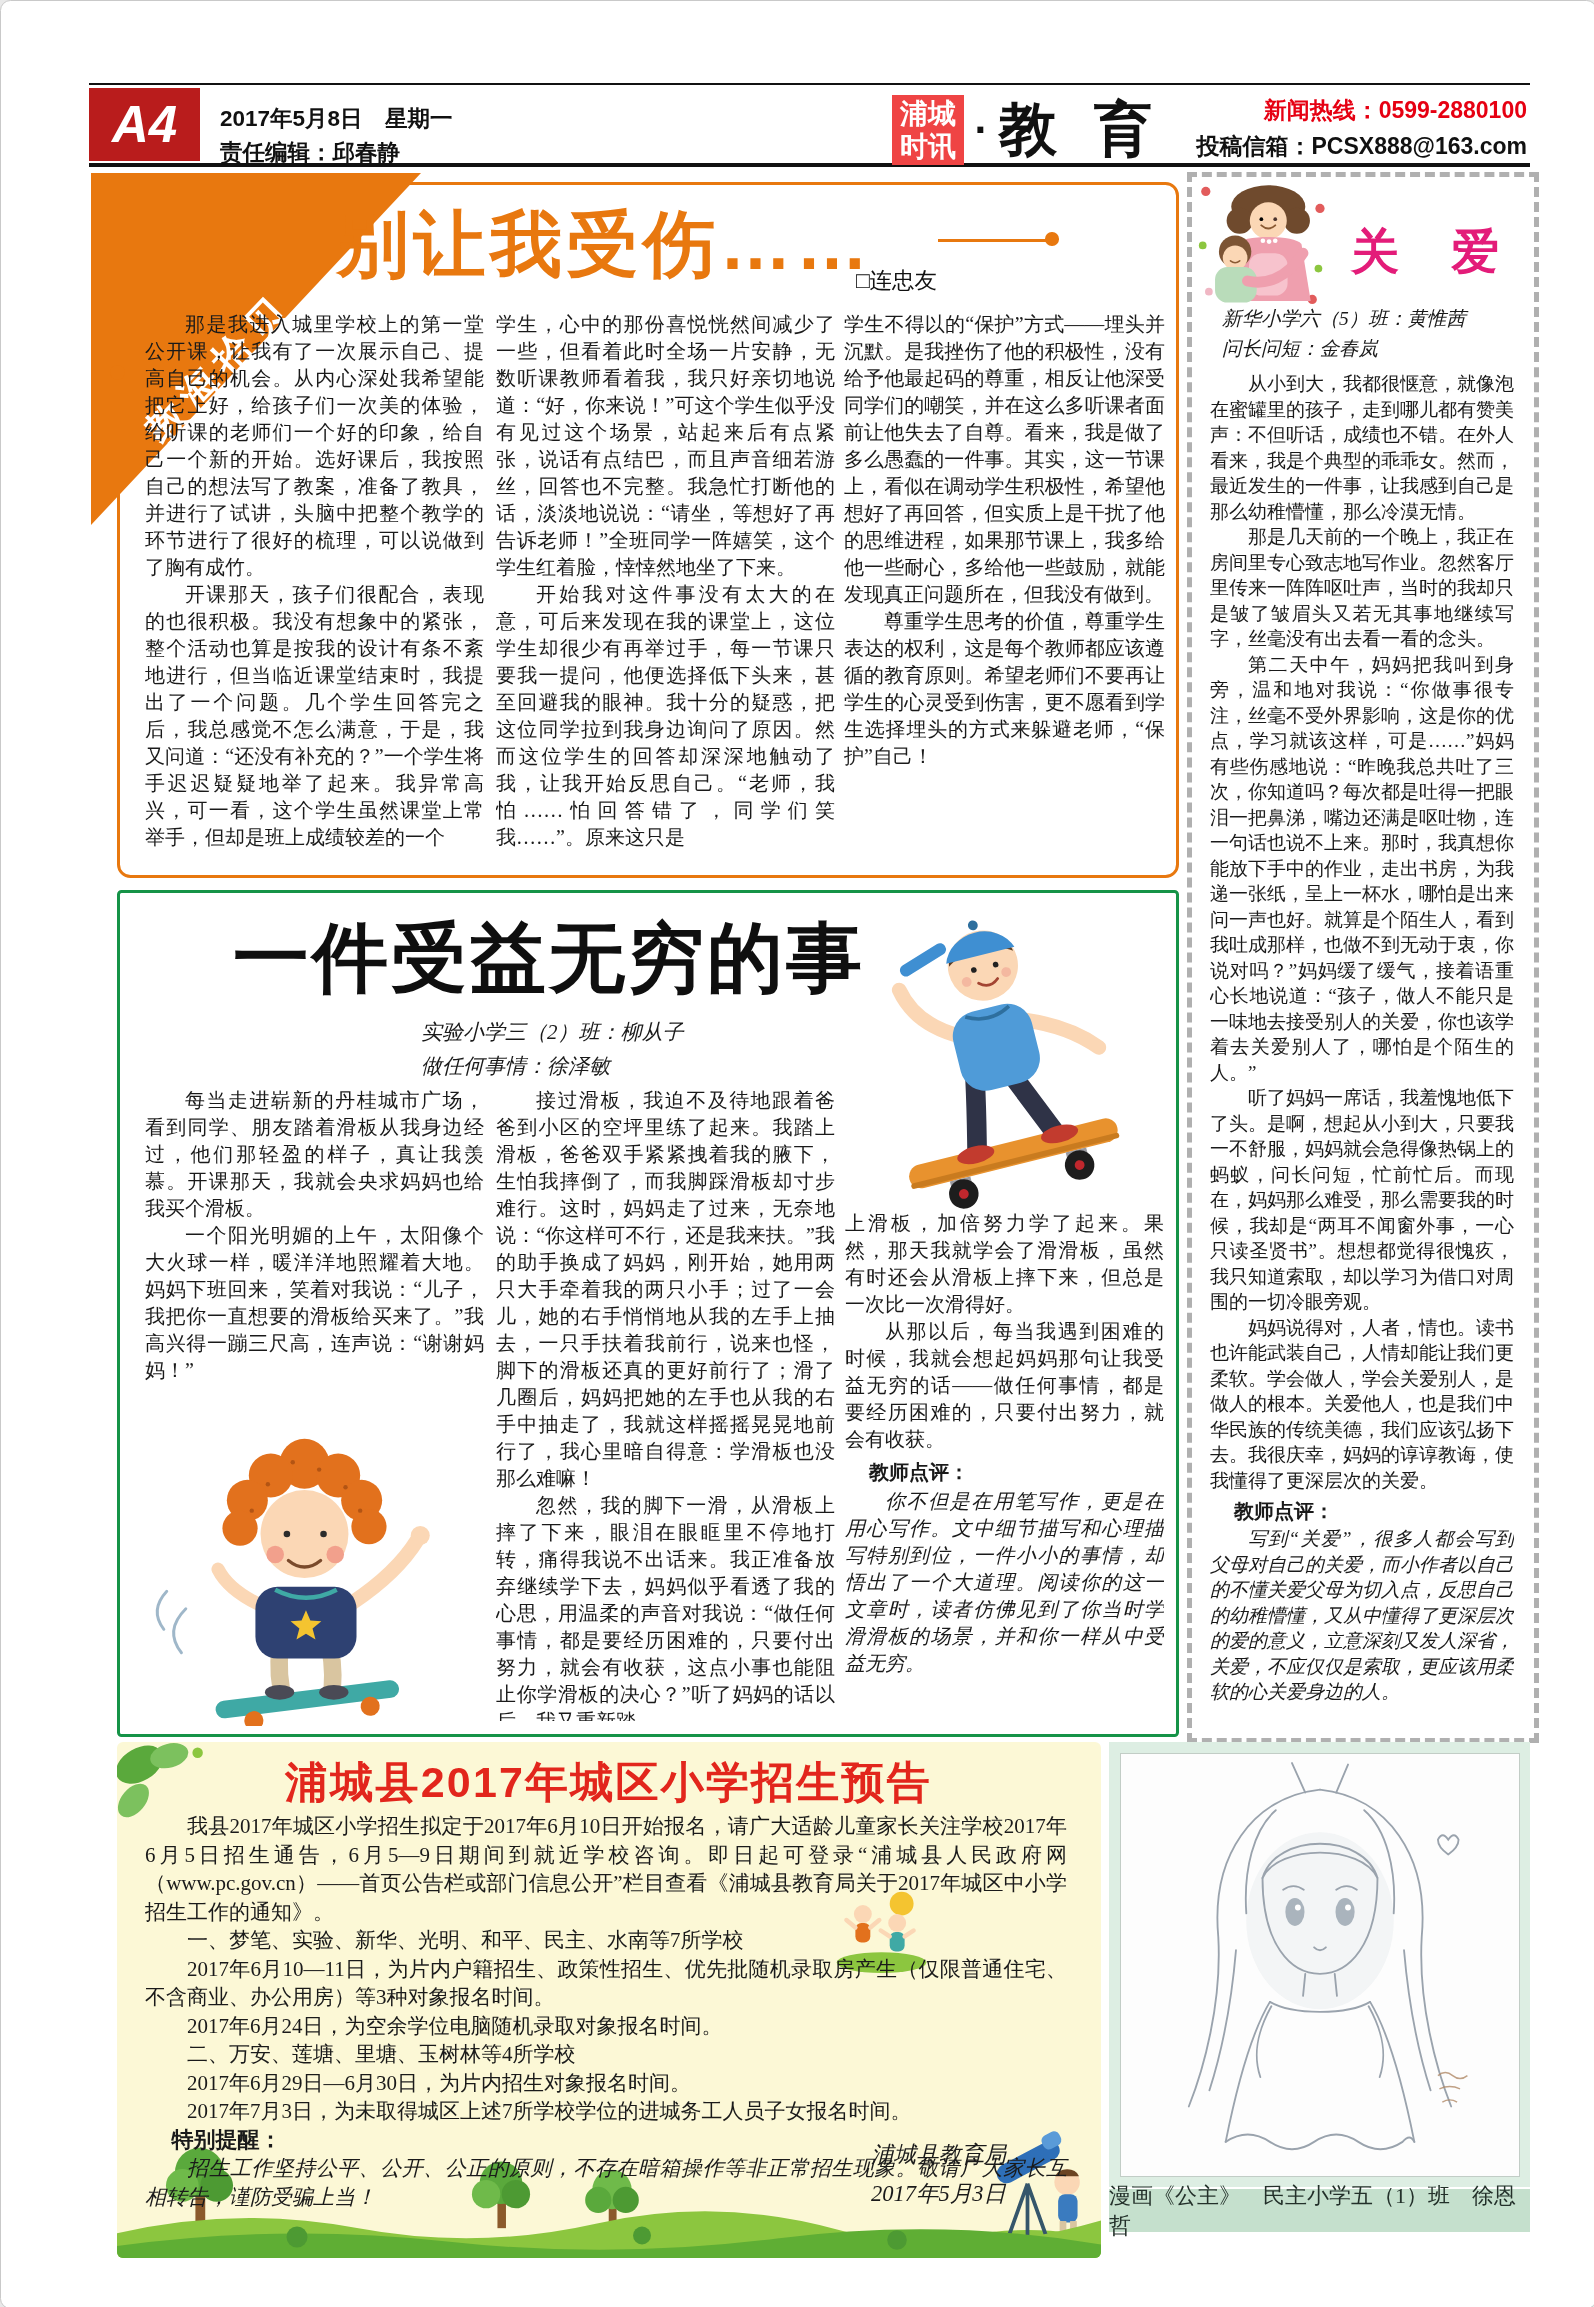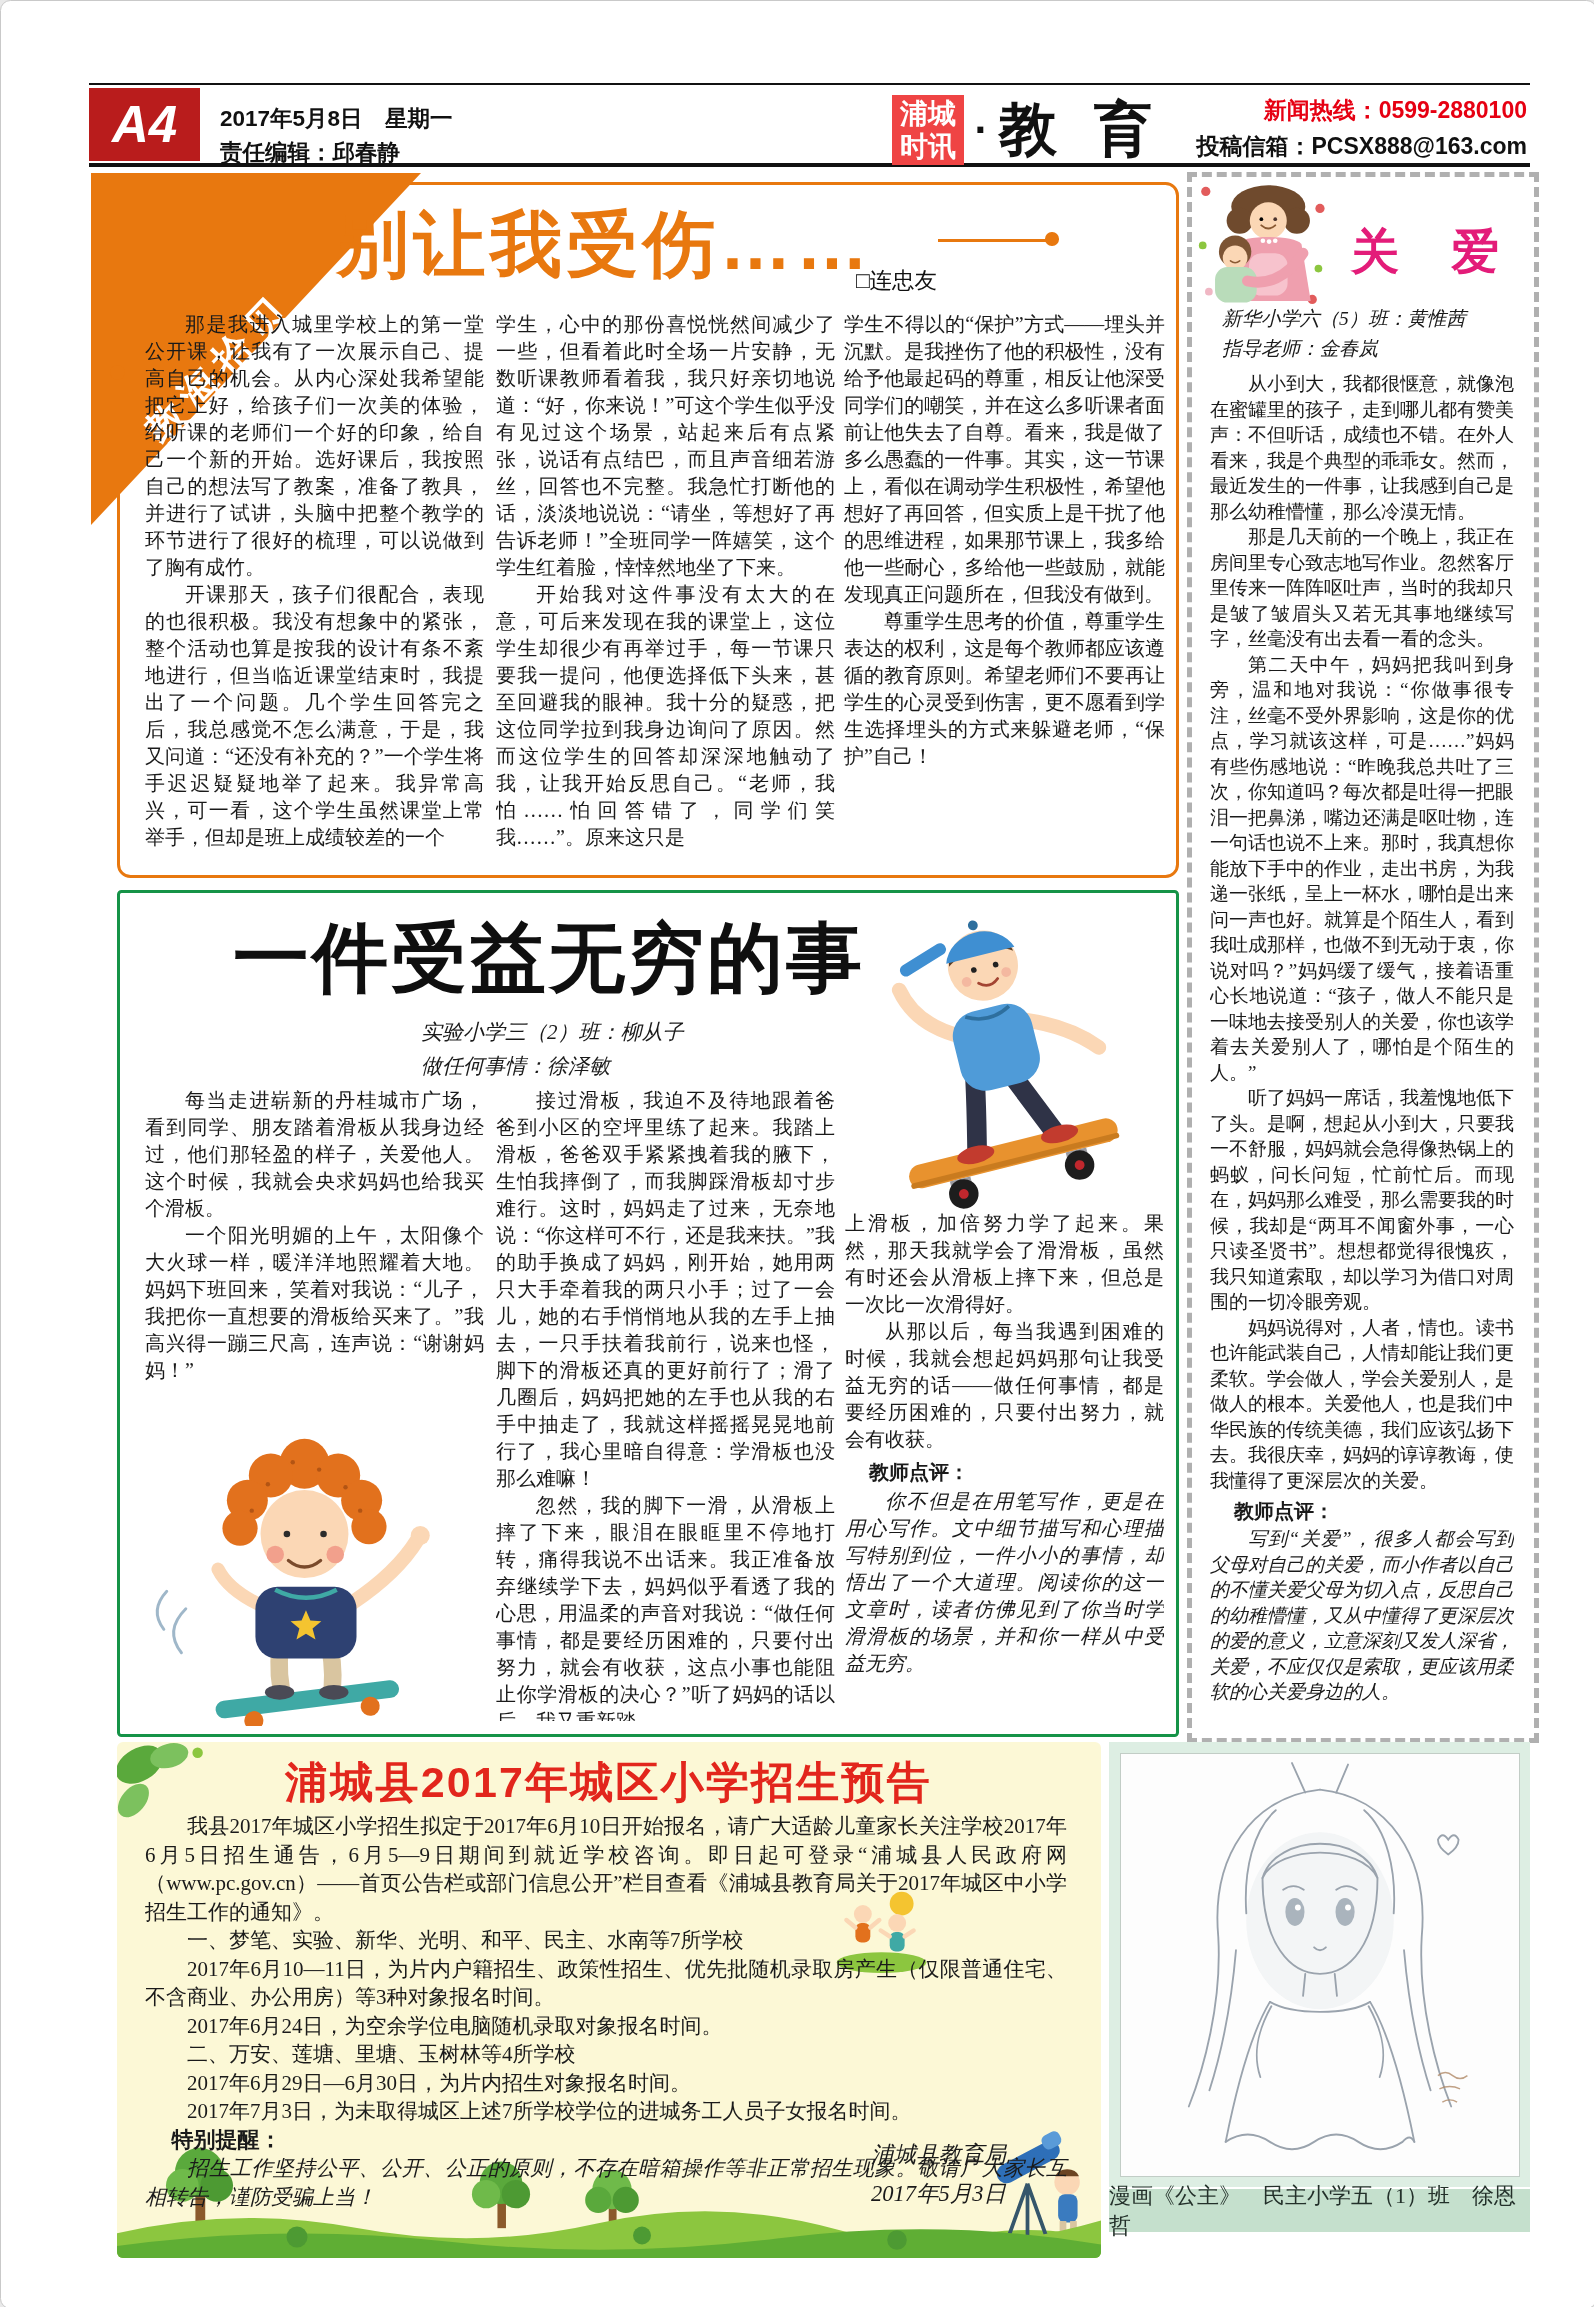--- a/index.html
+++ b/index.html
@@ -142,21 +142,21 @@
       <circle cx="52" cy="98" r="21" fill="#7c5434"></circle>
       <circle cx="52" cy="106" r="16" fill="#fbd7b5"></circle>
       <path d="M46,110 q6,5 12,0" stroke="#8a5a33" stroke-width="2" fill="none" stroke-linecap="round"></path>
       <rect x="26" y="118" width="54" height="46" rx="16" fill="#b9dcba"></rect>
       <path d="M140,100 C120,132 92,142 68,136" stroke="#ef9fae" stroke-width="14" fill="none" stroke-linecap="round"></path>
     </svg>
   </div>
   <div class="abs caretitle sans">关 爱</div>
   <div class="abs carebyline kai">
     <div>新华小学六（5）班：黄惟茜</div>
-    <div>指导老师：金春岚</div>
+    <div>问长问短：金春岚</div>
   </div>
   <div class="abs carebody">
     <p class="p">从小到大，我都很惬意，就像泡在蜜罐里的孩子，走到哪儿都有赞美声：不但听话，成绩也不错。在外人看来，我是个典型的乖乖女。然而，最近发生的一件事，让我感到自己是那么幼稚懵懂，那么冷漠无情。</p>
     <p class="p">那是几天前的一个晚上，我正在房间里专心致志地写作业。忽然客厅里传来一阵阵呕吐声，当时的我却只是皱了皱眉头又若无其事地继续写字，丝毫没有出去看一看的念头。</p>
     <p class="p">第二天中午，妈妈把我叫到身旁，温和地对我说：“你做事很专注，丝毫不受外界影响，这是你的优点，学习就该这样，可是……”妈妈有些伤感地说：“昨晚我总共吐了三次，你知道吗？每次都是吐得一把眼泪一把鼻涕，嘴边还满是呕吐物，连一句话也说不上来。那时，我真想你能放下手中的作业，走出书房，为我递一张纸，呈上一杯水，哪怕是出来问一声也好。就算是个陌生人，看到我吐成那样，也做不到无动于衷，你说对吗？”妈妈缓了缓气，接着语重心长地说道：“孩子，做人不能只是一味地去接受别人的关爱，你也该学着去关爱别人了，哪怕是个陌生的人。”</p>
     <p class="p">听了妈妈一席话，我羞愧地低下了头。是啊，想起从小到大，只要我一不舒服，妈妈就会急得像热锅上的蚂蚁，问长问短，忙前忙后。而现在，妈妈那么难受，那么需要我的时候，我却是“两耳不闻窗外事，一心只读圣贤书”。想想都觉得很愧疚，我只知道索取，却以学习为借口对周围的一切冷眼旁观。</p>
     <p class="p">妈妈说得对，人者，情也。读书也许能武装自己，人情却能让我们更柔软。学会做人，学会关爱别人，是做人的根本。关爱他人，也是我们中华民族的传统美德，我们应该弘扬下去。我很庆幸，妈妈的谆谆教诲，使我懂得了更深层次的关爱。</p>
     <p class="cmt-label">教师点评：</p>
     <p class="p cmt">写到“关爱”，很多人都会写到父母对自己的关爱，而小作者以自己的不懂关爱父母为切入点，反思自己的幼稚懵懂，又从中懂得了更深层次的爱的意义，立意深刻又发人深省，关爱，不应仅仅是索取，更应该用柔软的心关爱身边的人。</p>
   </div>
@@ -195,21 +195,21 @@
         <circle cx="286" cy="98" r="4" fill="#222"></circle>
           <circle cx="318" cy="98" r="4" fill="#222"></circle>
         <circle cx="272" cy="112" r="7" fill="#f4b8a0"></circle>
           <circle cx="330" cy="112" r="7" fill="#f4b8a0"></circle>
         <path d="M288,118 q14,12 28,0" stroke="#a34432" stroke-width="4" fill="none" stroke-linecap="round"></path>
       </g>
     </svg>
   </div>
 
   <div class="col a2col d1">
-    <p class="p">每当走进崭新的丹桂城市广场，看到同学、朋友踏着滑板从我身边经过，他们那轻盈的样子，关爱他人。这个时候，我就会央求妈妈也给我买个滑板。</p>
+    <p class="p">每当走进崭新的丹桂城市广场，看到同学、朋友踏着滑板从我身边经过，他们那轻盈的样子，真让我羡慕。开课那天，我就会央求妈妈也给我买个滑板。</p>
     <p class="p">一个阳光明媚的上午，太阳像个大火球一样，暖洋洋地照耀着大地。妈妈下班回来，笑着对我说：“儿子，我把你一直想要的滑板给买来了。”我高兴得一蹦三尺高，连声说：“谢谢妈妈！”</p>
   </div>
   <div class="col a2col d2">
     <p class="p">接过滑板，我迫不及待地跟着爸爸到小区的空坪里练了起来。我踏上滑板，爸爸双手紧紧拽着我的腋下，生怕我摔倒了，而我脚踩滑板却寸步难行。这时，妈妈走了过来，无奈地说：“你这样可不行，还是我来扶。”我的助手换成了妈妈，刚开始，她用两只大手牵着我的两只小手；过了一会儿，她的右手悄悄地从我的左手上抽去，一只手扶着我前行，说来也怪，脚下的滑板还真的更好前行了；滑了几圈后，妈妈把她的左手也从我的右手中抽走了，我就这样摇摇晃晃地前行了，我心里暗自得意：学滑板也没那么难嘛！</p>
     <p class="p">忽然，我的脚下一滑，从滑板上摔了下来，眼泪在眼眶里不停地打转，痛得我说不出话来。我正准备放弃继续学下去，妈妈似乎看透了我的心思，用温柔的声音对我说：“做任何事情，都是要经历困难的，只要付出努力，就会有收获，这点小事也能阻止你学滑板的决心？”听了妈妈的话以后，我又重新踏</p>
   </div>
   <div class="col a2col d3">
     <p class="p cont">上滑板，加倍努力学了起来。果然，那天我就学会了滑滑板，虽然有时还会从滑板上摔下来，但总是一次比一次滑得好。</p>
     <p class="p">从那以后，每当我遇到困难的时候，我就会想起妈妈那句让我受益无穷的话——做任何事情，都是要经历困难的，只要付出努力，就会有收获。</p>
     <p class="cmt-label">教师点评：</p>

